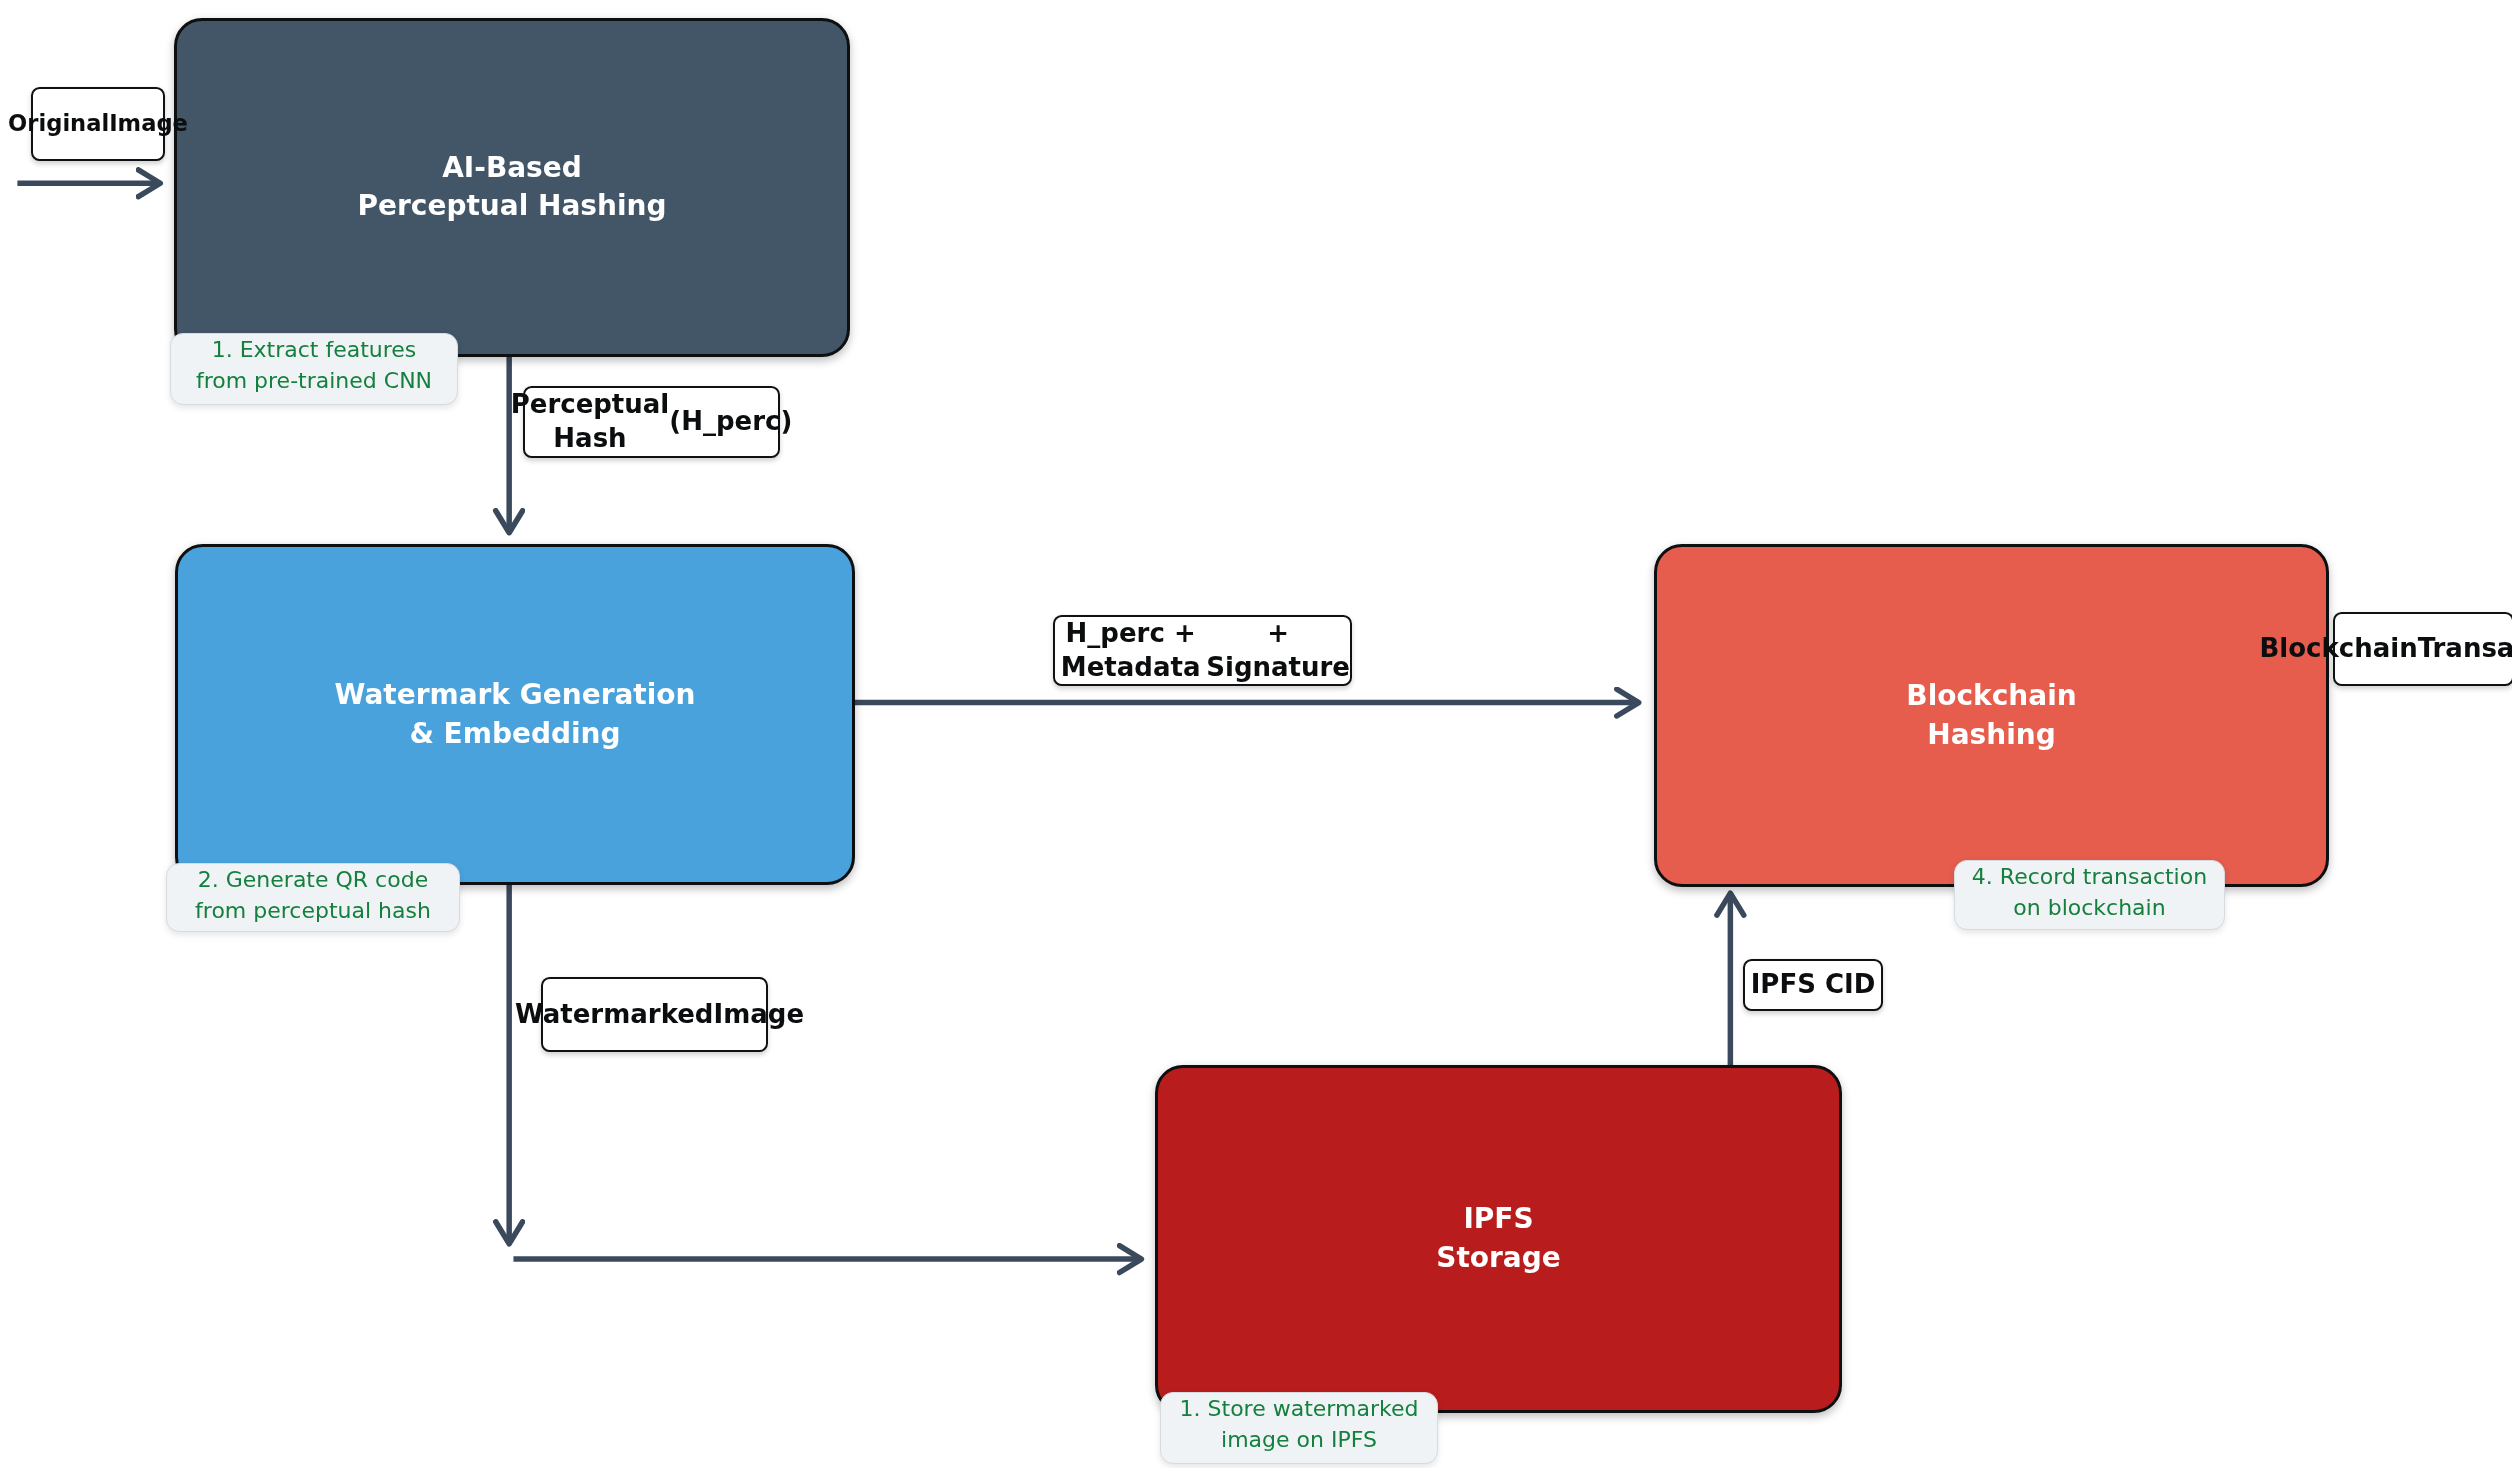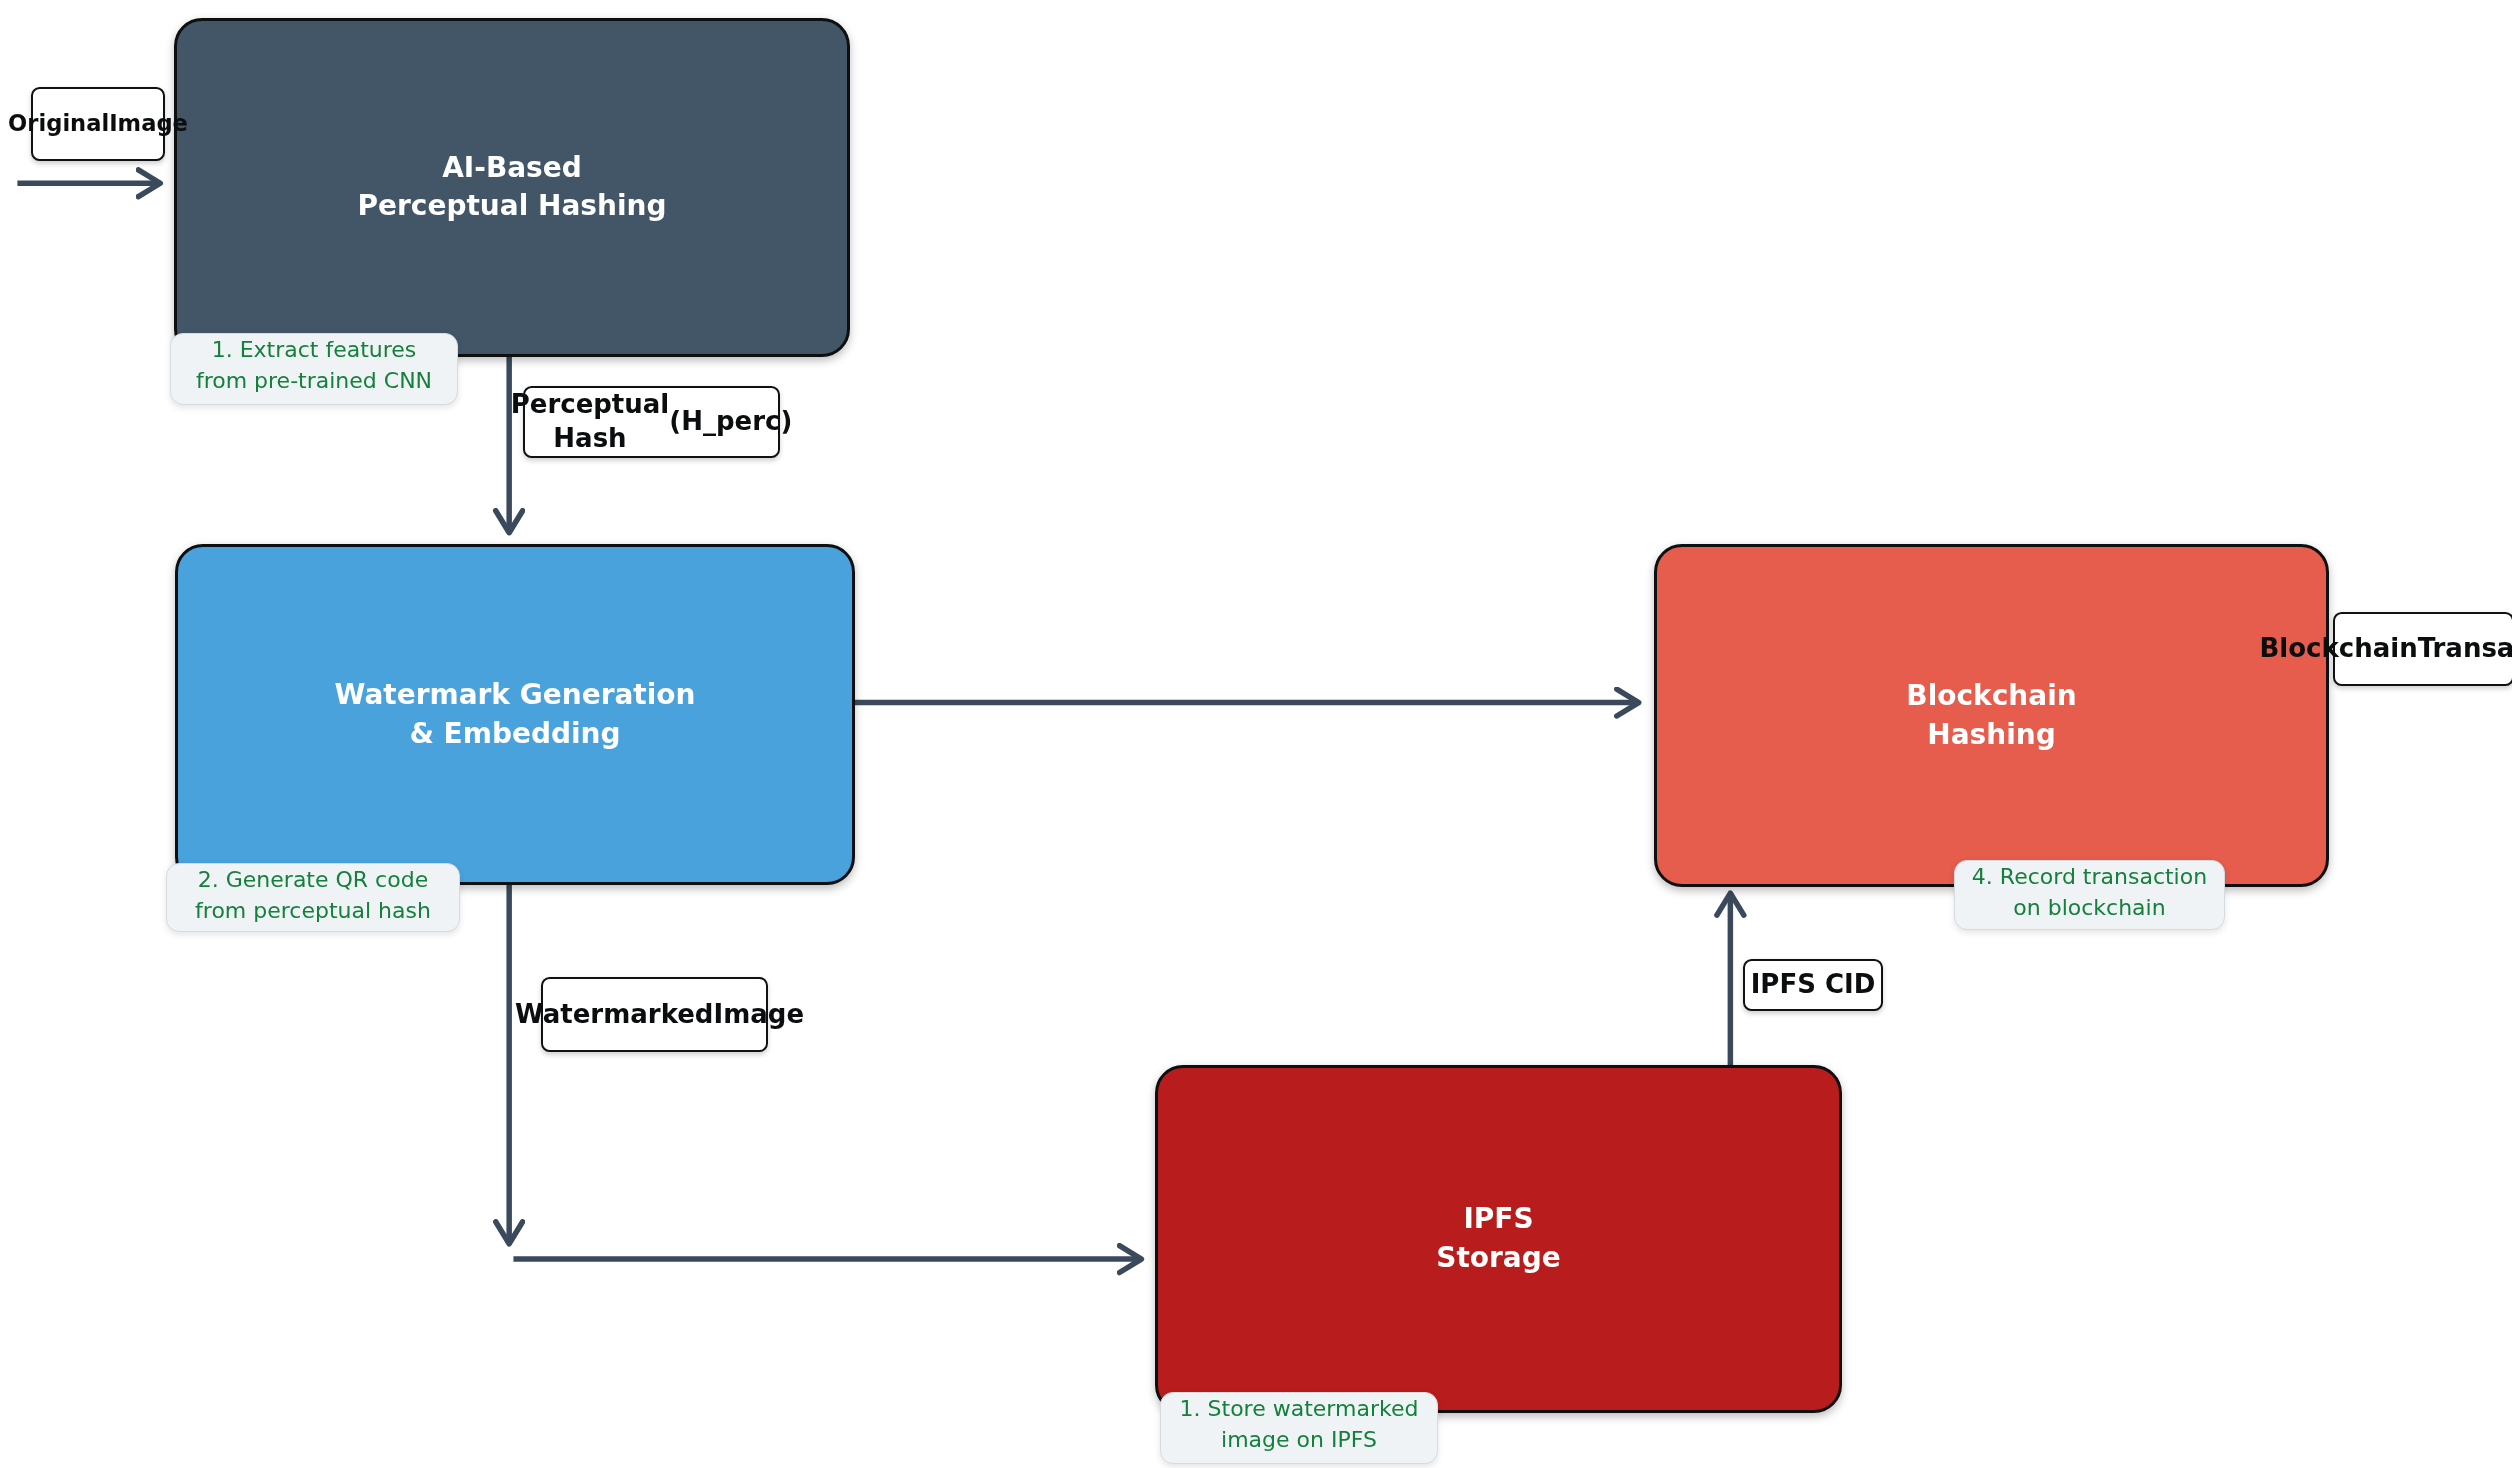--- a/index.html
+++ b/index.html
@@ -76,20 +76,24 @@
   <div class="edge-label small" style="left:31px; top:87px; width:130px; height:70px;">
     <span>Original</span>
     <span>Image</span>
   </div>
 
   <div class="edge-label" style="left:523px; top:386px; width:253px; height:68px;">
     <span>Perceptual Hash</span>
     <span>(H_perc)</span>
   </div>
 
+  <div class="edge-label" style="left:1053px; top:615px; width:295px; height:67px;">
+    <span>H_perc + Metadata</span>
+    <span>+ Signature</span>
+  </div>
 
   <div class="edge-label" style="left:2333px; top:612px; width:177px; height:70px;">
     <span>Blockchain</span>
     <span>Transaction</span>
   </div>
 
   <div class="edge-label" style="left:541px; top:977px; width:213px; height:71px;padding-left:10px;">
     <span>Watermarked</span>
     <span>Image</span>
   </div>

